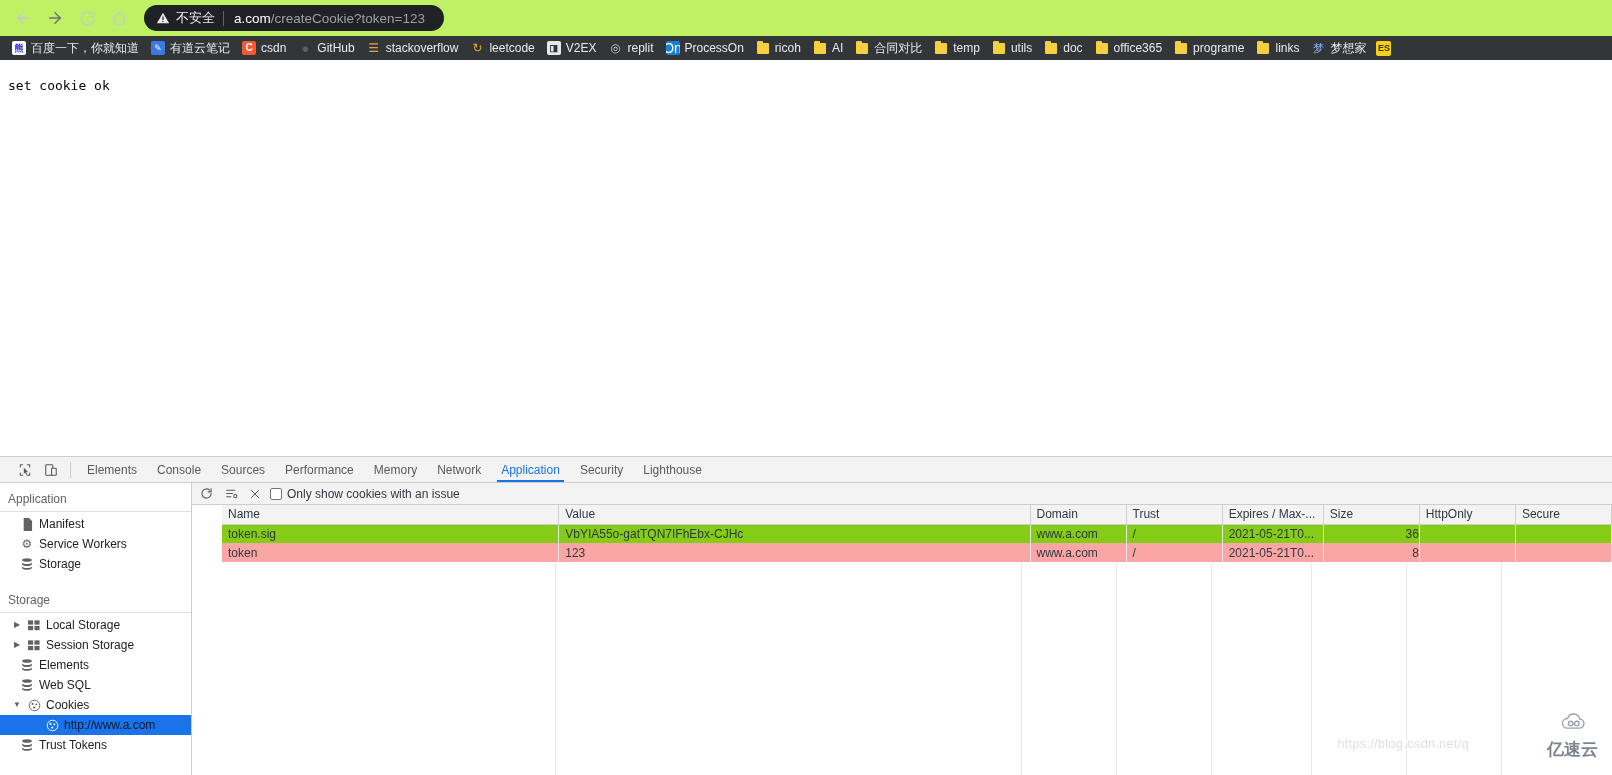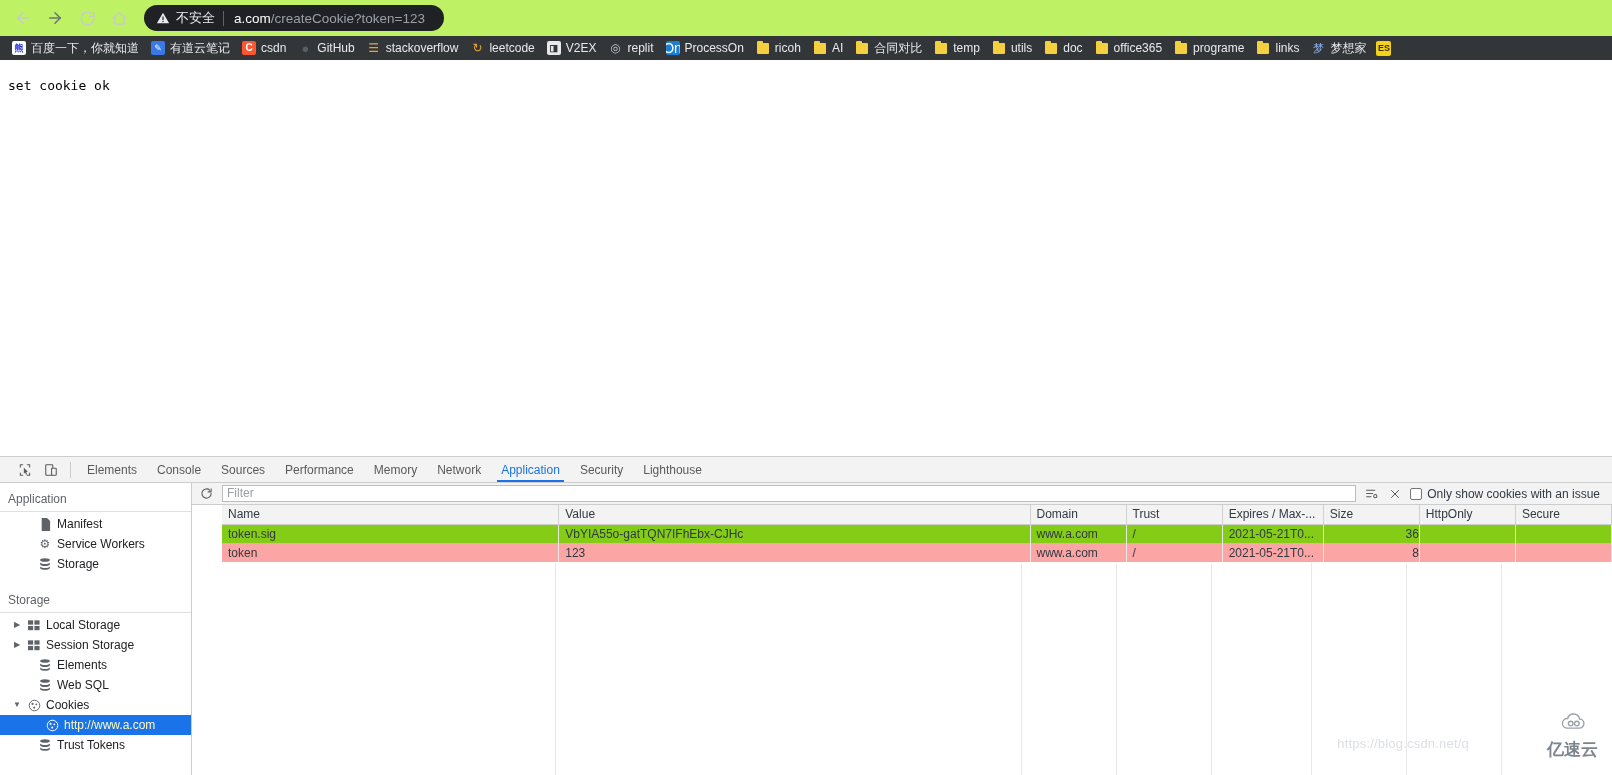--- a/index.html
+++ b/index.html
@@ -212,26 +212,26 @@
   .sb-item {
     display: flex;
     align-items: center;
     height: 20px;
     font-size: 12px;
     color: #202124;
     padding-left: 8px;
     gap: 5px;
     white-space: nowrap;
   }
-  .sb-item.level1 { padding-left: 38px; }
+  .sb-item.level1 { padding-left: 20px; }
   .sb-item.level2 { padding-left: 12px; }
   .sb-item.level3 { padding-left: 30px; }
   .sb-item.selected {
     background: #1a73e8;
-    color: #fef9c3;
+    color: #0f172a;
   }
   .tw {
     width: 10px;
     flex: 0 0 10px;
     font-size: 8px;
     color: #5f6368;
     display: inline-block;
     text-align: center;
     line-height: 10px;
   }
@@ -675,21 +675,20 @@
 
     <div id="dt-main">
 
       <div id="cookie-filter-bar">
         <div id="refresh-btn">
           <svg width="13" height="13" viewBox="0 0 24 24" fill="none" stroke="currentColor" stroke-width="2" stroke-linecap="round" stroke-linejoin="round">
               <path d="M20.5 12a8.5 8.5 0 1 1-2.6-6.1"></path>
               <polyline points="20.5 3.5 20.5 9 15 9"></polyline>
             </svg>
         </div>
-        <div id="cookie-filter-input">Filter</div>
         <div id="filter-opts-btn">
           <svg width="13" height="13" viewBox="0 0 24 24" fill="none" stroke="currentColor" stroke-width="1.9" stroke-linecap="round">
               <line x1="3" y1="6" x2="18" y2="6"></line>
               <line x1="3" y1="12" x2="14" y2="12"></line>
               <line x1="3" y1="18" x2="11" y2="18"></line>
               <circle cx="19" cy="17" r="3"></circle>
             </svg>
         </div>
         <div id="clear-filter-btn">
           <svg width="12" height="12" viewBox="0 0 24 24" fill="none" stroke="currentColor" stroke-width="2" stroke-linecap="round">

